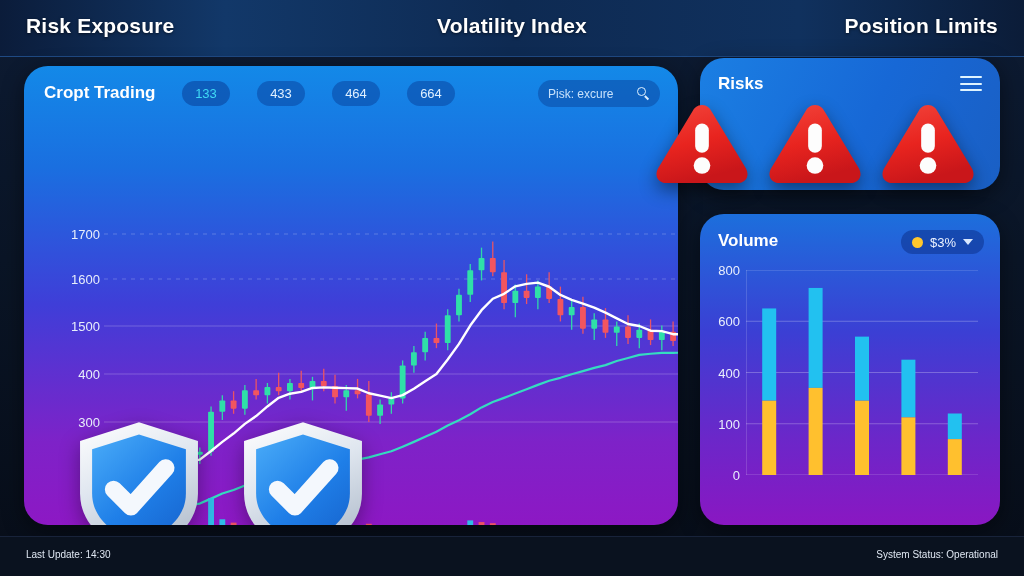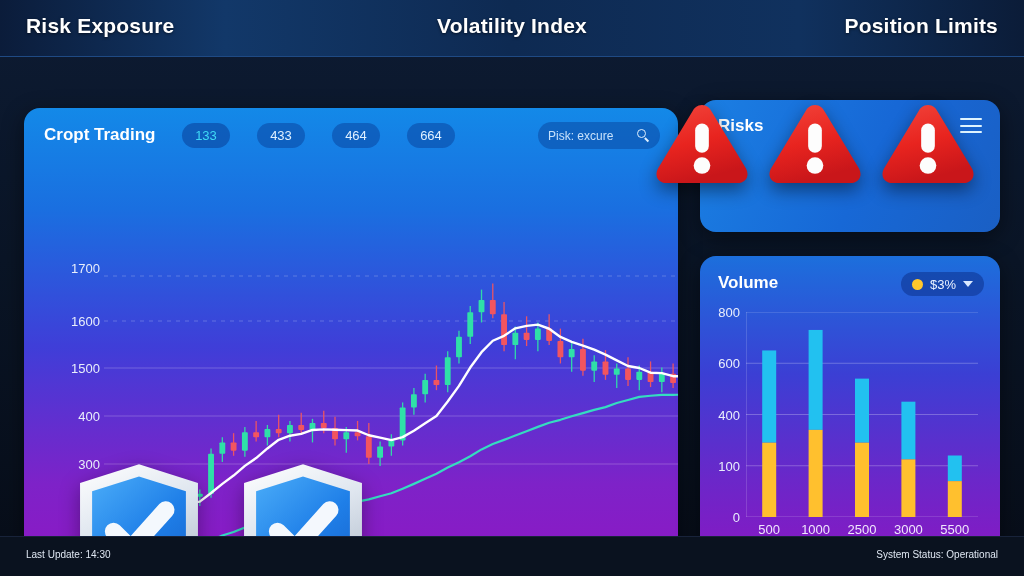--- a/index.html
+++ b/index.html
@@ -16,22 +16,22 @@
   .header { position: absolute; left: 0; top: 0; width: 1024px; height: 57px;
             background: linear-gradient(90deg,#0b1c3a 0%,#123869 22%,#0e2a52 50%,#10315e 78%,#0b1c38 100%);
             border-bottom: 1px solid #1f4a84; }
   .header-title { position: absolute; top: 14px; font-size: 21px; font-weight: bold;
                   color: #ffffff; letter-spacing: .2px; text-shadow: 0 1px 3px rgba(0,0,0,.6); }
   .ht-left   { left: 26px; }
   .ht-center { left: 0; width: 1024px; text-align: center; }
   .ht-right  { right: 26px; }
 
   
-  .panel { position: absolute; border-radius: 16px; overflow: hidden;
-           box-shadow: 0 6px 22px rgba(0,0,0,.45); margin-top: 42px; }
+  .panel { position: absolute; border-radius: 24px; overflow: hidden;
+           box-shadow: 0 6px 22px rgba(0,0,0,.45); }
 
   .main-panel { left: 24px; top: 66px; width: 654px; height: 459px;
                 background: linear-gradient(180deg,#1389e8 0%,#1a6fe0 22%,#3f3ed8 52%,#7e22c8 82%,#8d18c4 100%); }
 
   .risks-panel { left: 700px; top: 58px; width: 300px; height: 132px;
                  background: linear-gradient(115deg,#1b7fe3 0%,#1768d6 55%,#1a5fc4 100%); }
 
   .volume-panel { left: 700px; top: 214px; width: 300px; height: 311px;
                   background: linear-gradient(180deg,#1c6fdc 0%,#3b3fd4 38%,#6b27c9 72%,#8a17c2 100%); }
 
@@ -129,21 +129,21 @@
 
     <div class="search-box">
       <span class="search-text">Pisk: excure</span>
       <span class="mag">
           <i></i>
           <b></b>
         </span>
     </div>
 
     <div class="ylabels" id="candle-ylabels">
-        <div class="ylabel" style="top: 30px;">1700</div>
+        <div class="ylabel" style="top: 38px;">1700</div>
         <div class="ylabel" style="top: 83px;">1600</div>
         <div class="ylabel" style="top: 130px;">1500</div>
         <div class="ylabel" style="top: 178px;">400</div>
         <div class="ylabel" style="top: 226px;">300</div>
       </div>
     <div class="plot">
       <svg id="candle-svg" viewBox="0 0 586 350" preserveAspectRatio="none" width="586" height="350">
           <line x1="0" y1="30" x2="586" y2="30" stroke="rgba(255,255,255,0.22)" stroke-width="1" stroke-dasharray="4 5"></line>
           <line x1="0" y1="75" x2="586" y2="75" stroke="rgba(255,255,255,0.22)" stroke-width="1" stroke-dasharray="4 5"></line>
           <line x1="0" y1="122" x2="586" y2="122" stroke="rgba(255,255,255,0.22)" stroke-width="1" stroke-dasharray="0"></line>
@@ -404,26 +404,19 @@
           <rect x="62.599999999999994" y="17.9375" width="14" height="99.9375" fill="#22c1f0"></rect>
           <rect x="62.599999999999994" y="117.875" width="14" height="87.125" fill="#ffc02e"></rect>
           <rect x="109" y="66.625" width="14" height="64.0625" fill="#22c1f0"></rect>
           <rect x="109" y="130.6875" width="14" height="74.3125" fill="#ffc02e"></rect>
           <rect x="155.39999999999998" y="89.6875" width="14" height="57.65625" fill="#22c1f0"></rect>
           <rect x="155.39999999999998" y="147.34375" width="14" height="57.65625" fill="#ffc02e"></rect>
           <rect x="201.79999999999998" y="143.5" width="14" height="25.625" fill="#22c1f0"></rect>
           <rect x="201.79999999999998" y="169.125" width="14" height="35.875" fill="#ffc02e"></rect>
         </svg>
     </div>
-    <div class="vxlabels" id="vol-xlabels">
-        <div class="vxlabel" style="left: 23.2px;">500</div>
-        <div class="vxlabel" style="left: 69.6px;">1000</div>
-        <div class="vxlabel" style="left: 116px;">2500</div>
-        <div class="vxlabel" style="left: 162.4px;">3000</div>
-        <div class="vxlabel" style="left: 208.8px;">5500</div>
-      </div>
   </div>
 
   <div class="footer">
     <div class="footer-text ft-left">Last Update: 14:30</div>
     <div class="footer-text ft-right">System Status: Operational</div>
   </div>
 </div>
 
 </body></html>

